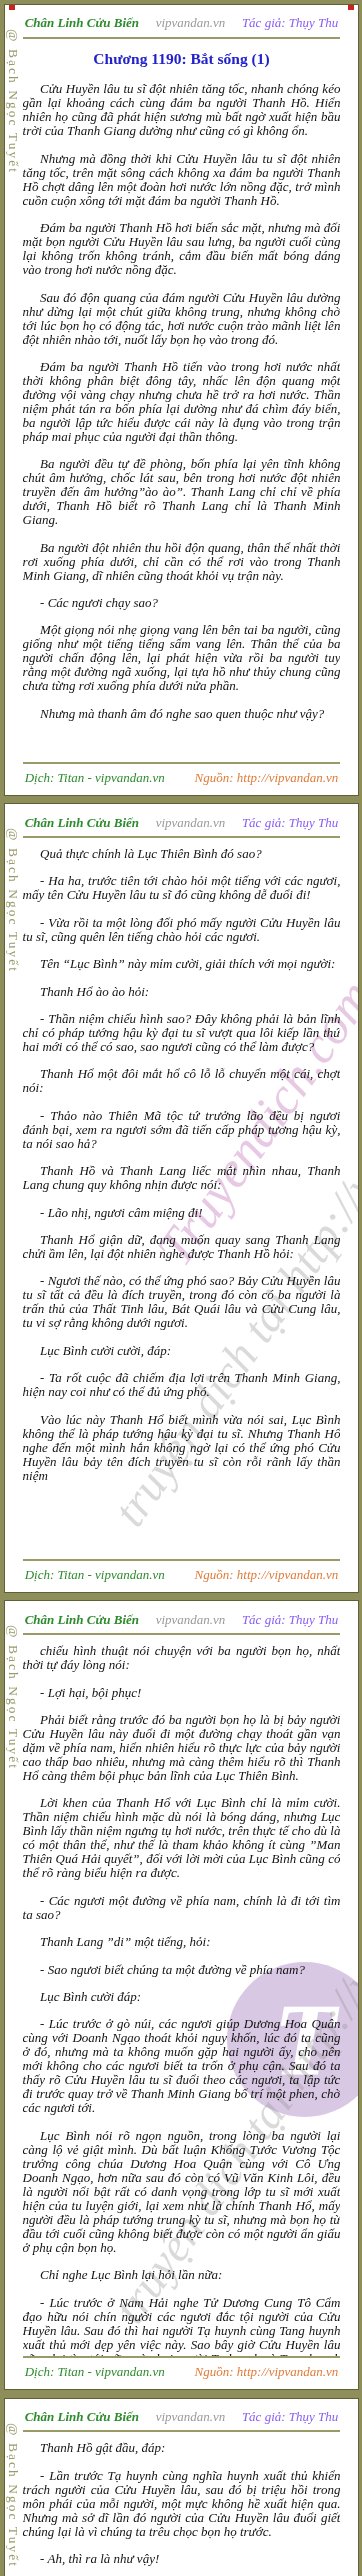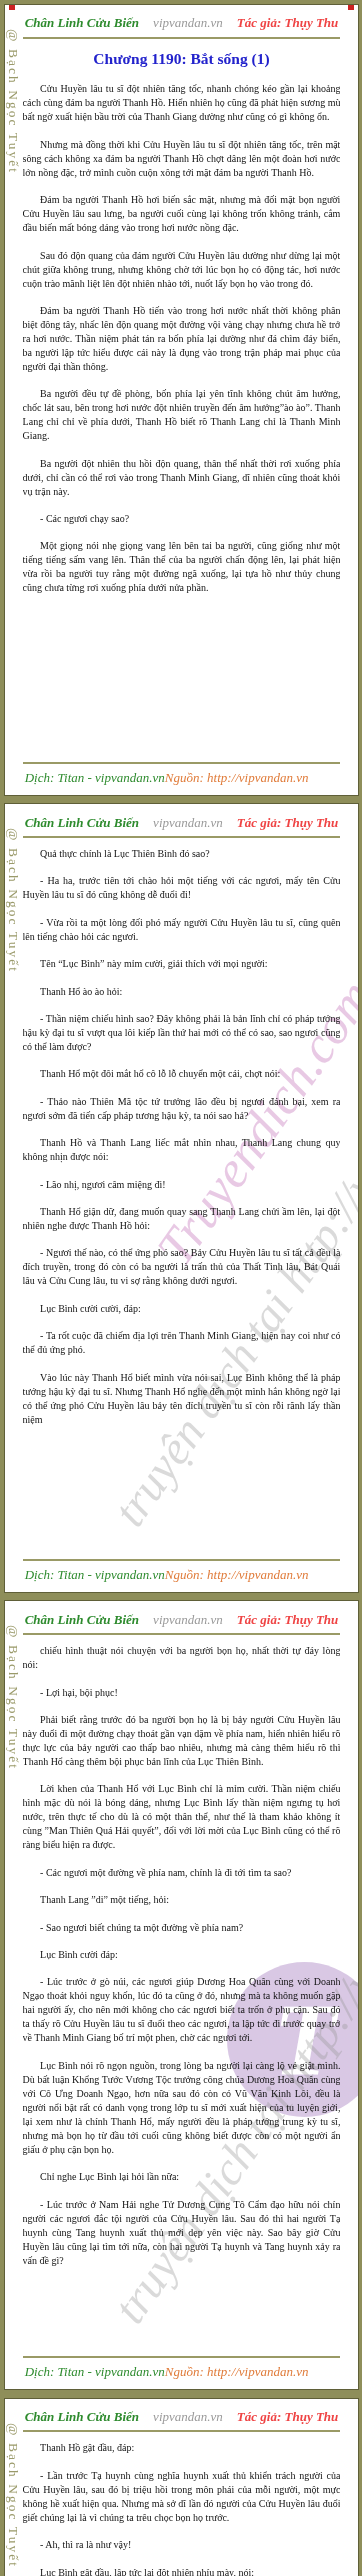--- a/index.html
+++ b/index.html
@@ -36,47 +36,48 @@
     justify-content:space-between;
     align-items:baseline;
     padding:7.2px 2.1px 5.2px 2.1px;
     border-bottom:2.1px solid #9a9a66;
     font-style:italic;
     font-size:13px;
     flex:0 0 auto;
   }
   .book-title{color:#2e8b2e;font-weight:bold;}
   .site-name{color:#9a9a9a;}
-  .author{color:#ef4444;font-weight:bold;}
+  .author{color:#8b5cf6;}
   .chapter-title{
     text-align:center;
     color:#2222cc;
     font-size:15.5px;
     margin:11.3px 0 5.2px 0;
     flex:0 0 auto;
   }
   .page-body{
     flex:1 1 auto;
     overflow:hidden;
     padding-top:9.3px;
     position:relative;
   }
   .page-body p{
     margin:0 0 13.4px 0;
     text-indent:17.5px;
     text-align:justify;
-    font-size:10px;
+    font-size:13px;
     line-height:14px;
     color:#121212;
+    font-style:italic;
   }
   .page-footer{
     flex:0 0 auto;
     border-top:2.1px solid #9a9a66;
     display:flex;
-    justify-content:flex-start;
+    justify-content:space-between;
     align-items:baseline;
     padding:6.2px 2.1px 6.2px 2.1px;
     font-style:italic;
     font-size:13px;
   }
   .translator{color:#2e8b2e;}
   .source{color:#e07b39;}
   .side-watermark{
     position:absolute;
     left:0px;
@@ -134,20 +135,21 @@
   <div class="page-body">
       <p>Cửu Huyền lâu tu sĩ đột nhiên tăng tốc, nhanh chóng kéo gần lại khoảng cách cùng đám ba người Thanh Hồ. Hiển nhiên họ cũng đã phát hiện sương mù bất ngờ xuất hiện bầu trời của Thanh Giang dường như cũng có gì không ổn.</p>
       <p>Nhưng mà đồng thời khi Cửu Huyền lâu tu sĩ đột nhiên tăng tốc, trên mặt sông cách không xa đám ba người Thanh Hồ chợt dâng lên một đoàn hơi nước lớn nồng đặc, trở mình cuồn cuộn xông tới mặt đám ba người Thanh Hồ.</p>
       <p>Đám ba người Thanh Hồ hơi biến sắc mặt, nhưng mà đối mặt bọn người Cửu Huyền lâu sau lưng, ba người cuối cùng lại không trốn không tránh, cắm đầu biến mất bóng dáng vào trong hơi nước nồng đặc.</p>
       <p>Sau đó độn quang của đám người Cửu Huyền lâu dường như dừng lại một chút giữa không trung, nhưng không chờ tới lúc bọn họ có động tác, hơi nước cuộn trào mãnh liệt lên đột nhiên nhào tới, nuốt lấy bọn họ vào trong đó.</p>
       <p>Đám ba người Thanh Hồ tiến vào trong hơi nước nhất thời không phân biệt đông tây, nhấc lên độn quang một đường vội vàng chạy nhưng chưa hề trở ra hơi nước. Thần niệm phát tán ra bốn phía lại dường như đá chìm đáy biển, ba người lập tức hiểu được cái này là đụng vào trong trận pháp mai phục của người đại thần thông.</p>
       <p>Ba người đều tự đề phòng, bốn phía lại yên tĩnh không chút âm hưởng, chốc lát sau, bên trong hơi nước đột nhiên truyền đến âm hưởng”ào ào”. Thanh Lang chỉ chỉ về phía dưới, Thanh Hồ biết rõ Thanh Lang chỉ là Thanh Minh Giang.</p>
       <p>Ba người đột nhiên thu hồi độn quang, thân thể nhất thời rơi xuống phía dưới, chỉ cần có thể rơi vào trong Thanh Minh Giang, dĩ nhiên cũng thoát khỏi vụ trận này.</p>
       <p>- Các ngươi chạy sao?</p>
       <p>Một giọng nói nhẹ giọng vang lên bên tai ba người, cũng giống như một tiếng tiếng sấm vang lên. Thân thể của ba người chấn động lên, lại phát hiện vừa rồi ba người tuy rằng một đường ngã xuống, lại tựa hồ như thủy chung cũng chưa từng rơi xuống phía dưới nửa phần.</p>
+      <p>Nhưng mà thanh âm đó nghe sao quen thuộc như vậy?</p>
     </div>
   <footer class="page-footer">
     <span class="translator">Dịch: Titan - vipvandan.vn</span>
     <span class="source">Nguồn: http://vipvandan.vn</span>
   </footer>
 </section>
 
 <section class="page page-2">
   <div class="side-watermark">@ Bạch Ngọc Tuyết</div>
   <div class="wm wm-pink">Truyendich.com</div>

